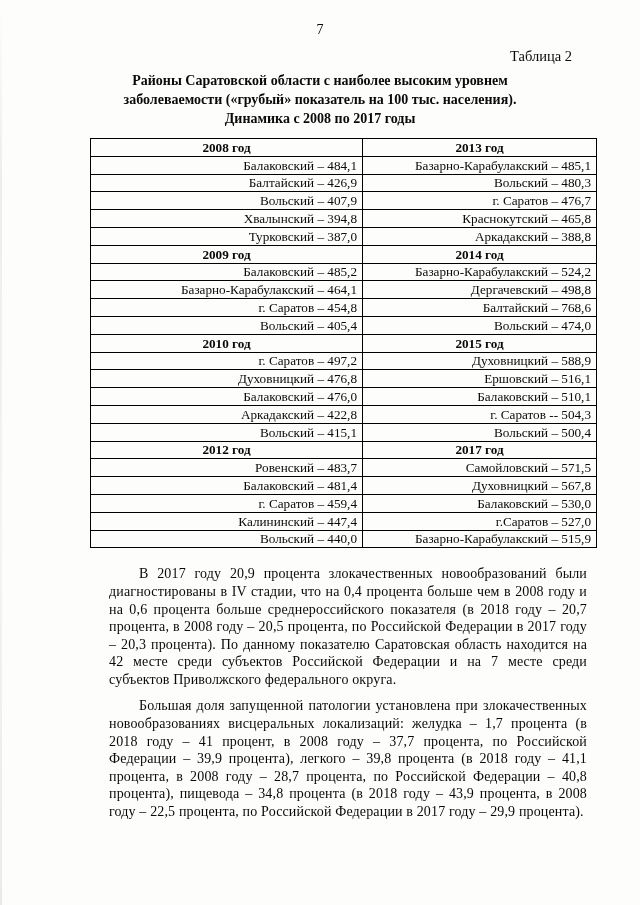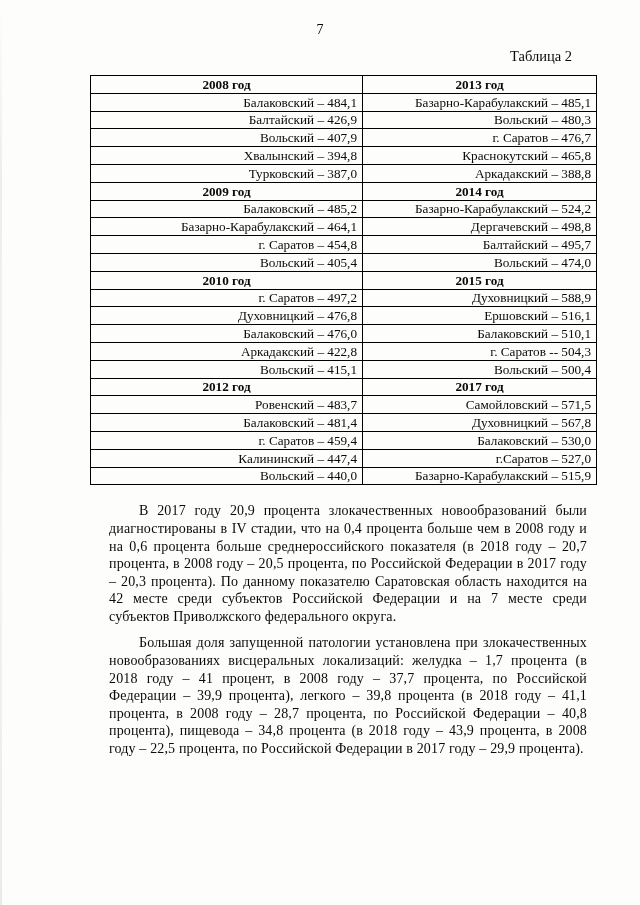--- a/index.html
+++ b/index.html
@@ -84,20 +84,23 @@
 </head>
 <body>
 
 <div class="page">
   <div class="scan-edge"></div>
 
   <div class="page-number">7</div>
 
   <div class="table-label">Таблица 2</div>
 
+  <div class="doc-title">Районы Саратовской области с наиболее высоким уровнем
+заболеваемости («грубый» показатель на 100 тыс. населения).
+Динамика с 2008 по 2017 годы</div>
 
   <table class="stats">
     <colgroup>
       <col style="width:272px">
       <col style="width:234px">
     </colgroup>
     <tbody>
         <tr>
           <td class="year-cell">2008 год</td>
           <td class="year-cell">2013 год</td>
@@ -129,21 +132,21 @@
         <tr>
           <td class="data-cell">Балаковский – 485,2</td>
           <td class="data-cell">Базарно-Карабулакский – 524,2</td>
         </tr>
         <tr>
           <td class="data-cell">Базарно-Карабулакский – 464,1</td>
           <td class="data-cell">Дергачевский – 498,8</td>
         </tr>
         <tr>
           <td class="data-cell">г. Саратов – 454,8</td>
-          <td class="data-cell">Балтайский – 495,7</td>
+          <td class="data-cell">Балтайский – 768,6</td>
         </tr>
         <tr>
           <td class="data-cell">Вольский – 405,4</td>
           <td class="data-cell">Вольский – 474,0</td>
         </tr>
         <tr>
           <td class="year-cell">2010 год</td>
           <td class="year-cell">2015 год</td>
         </tr>
         <tr>

